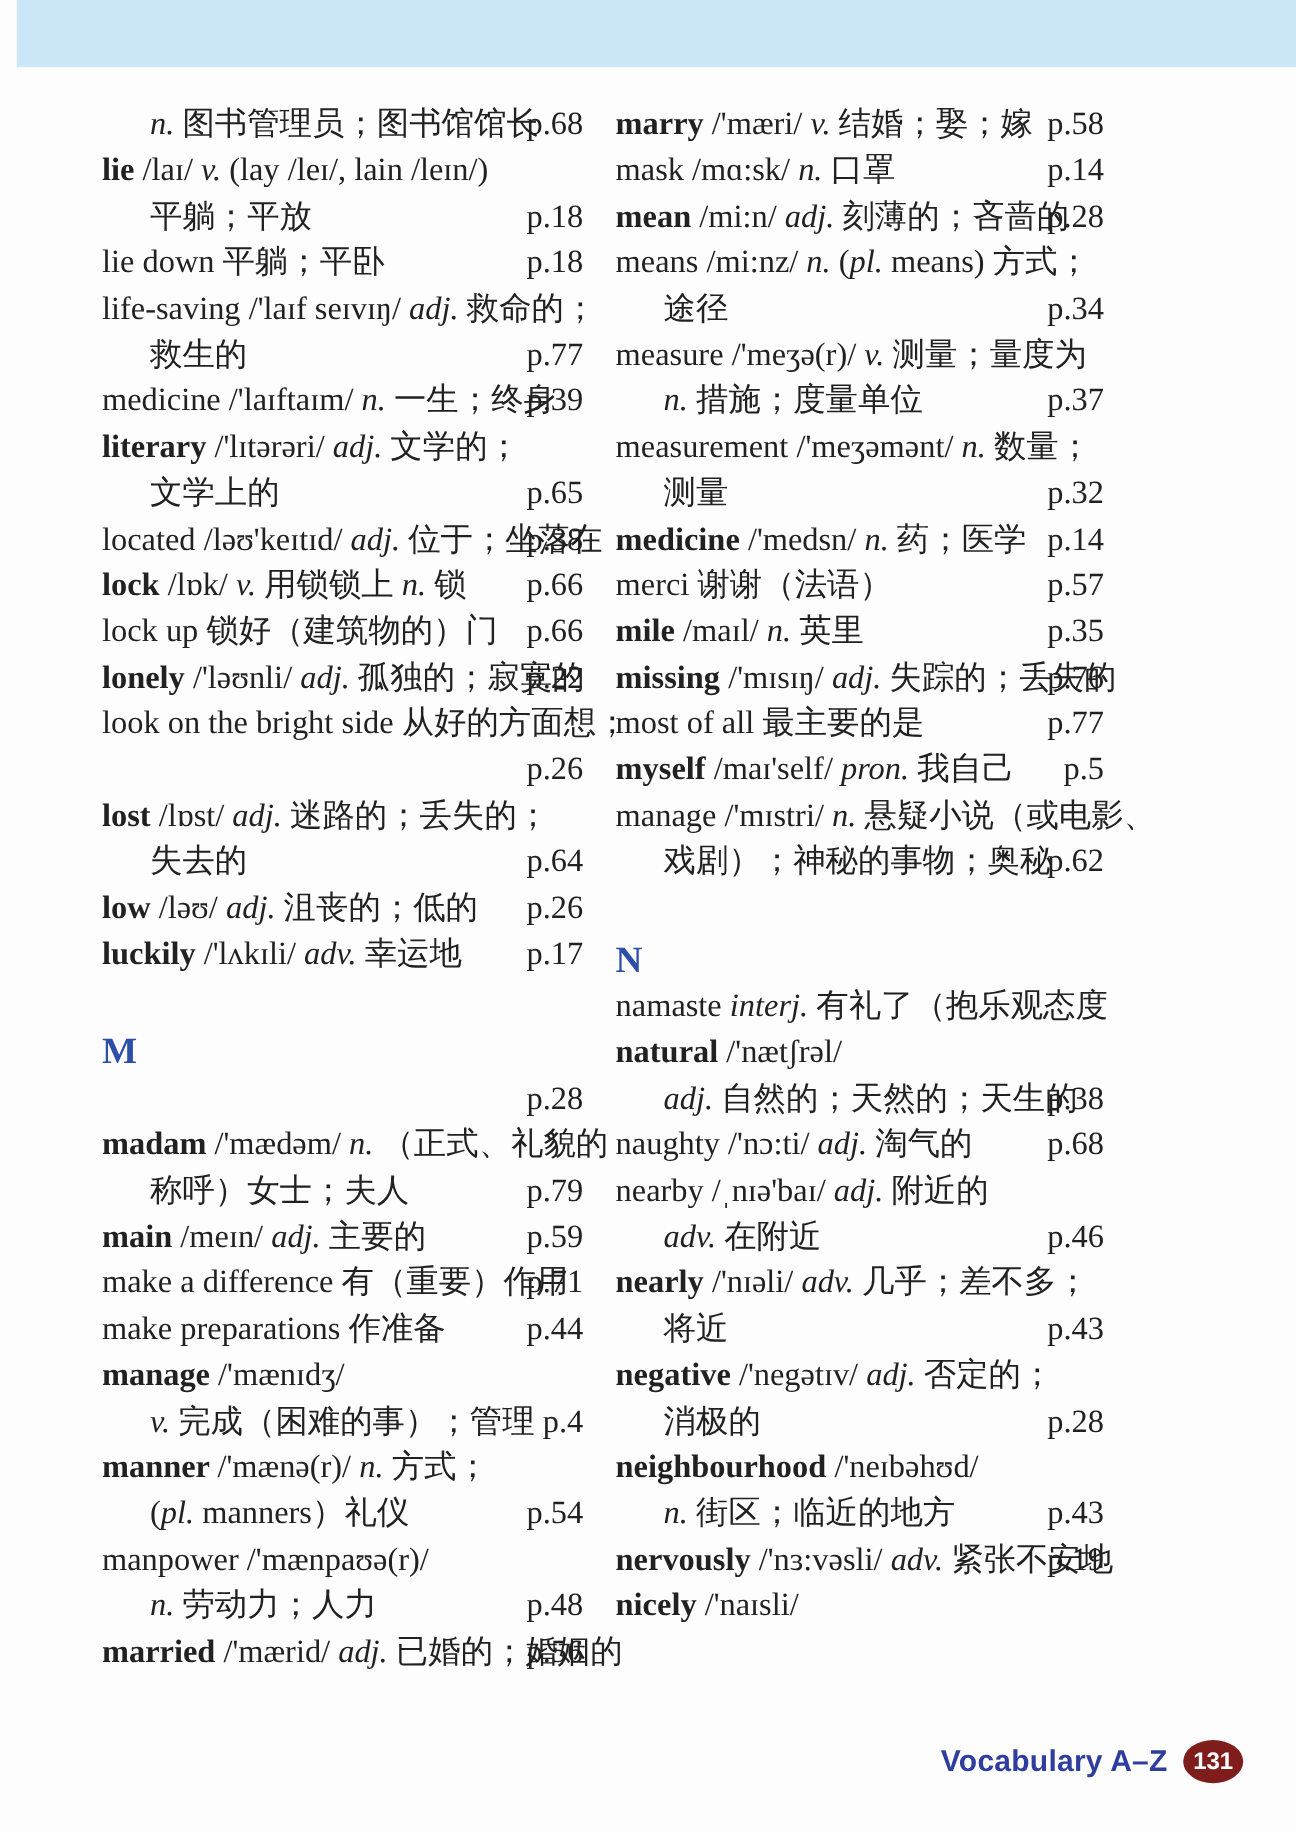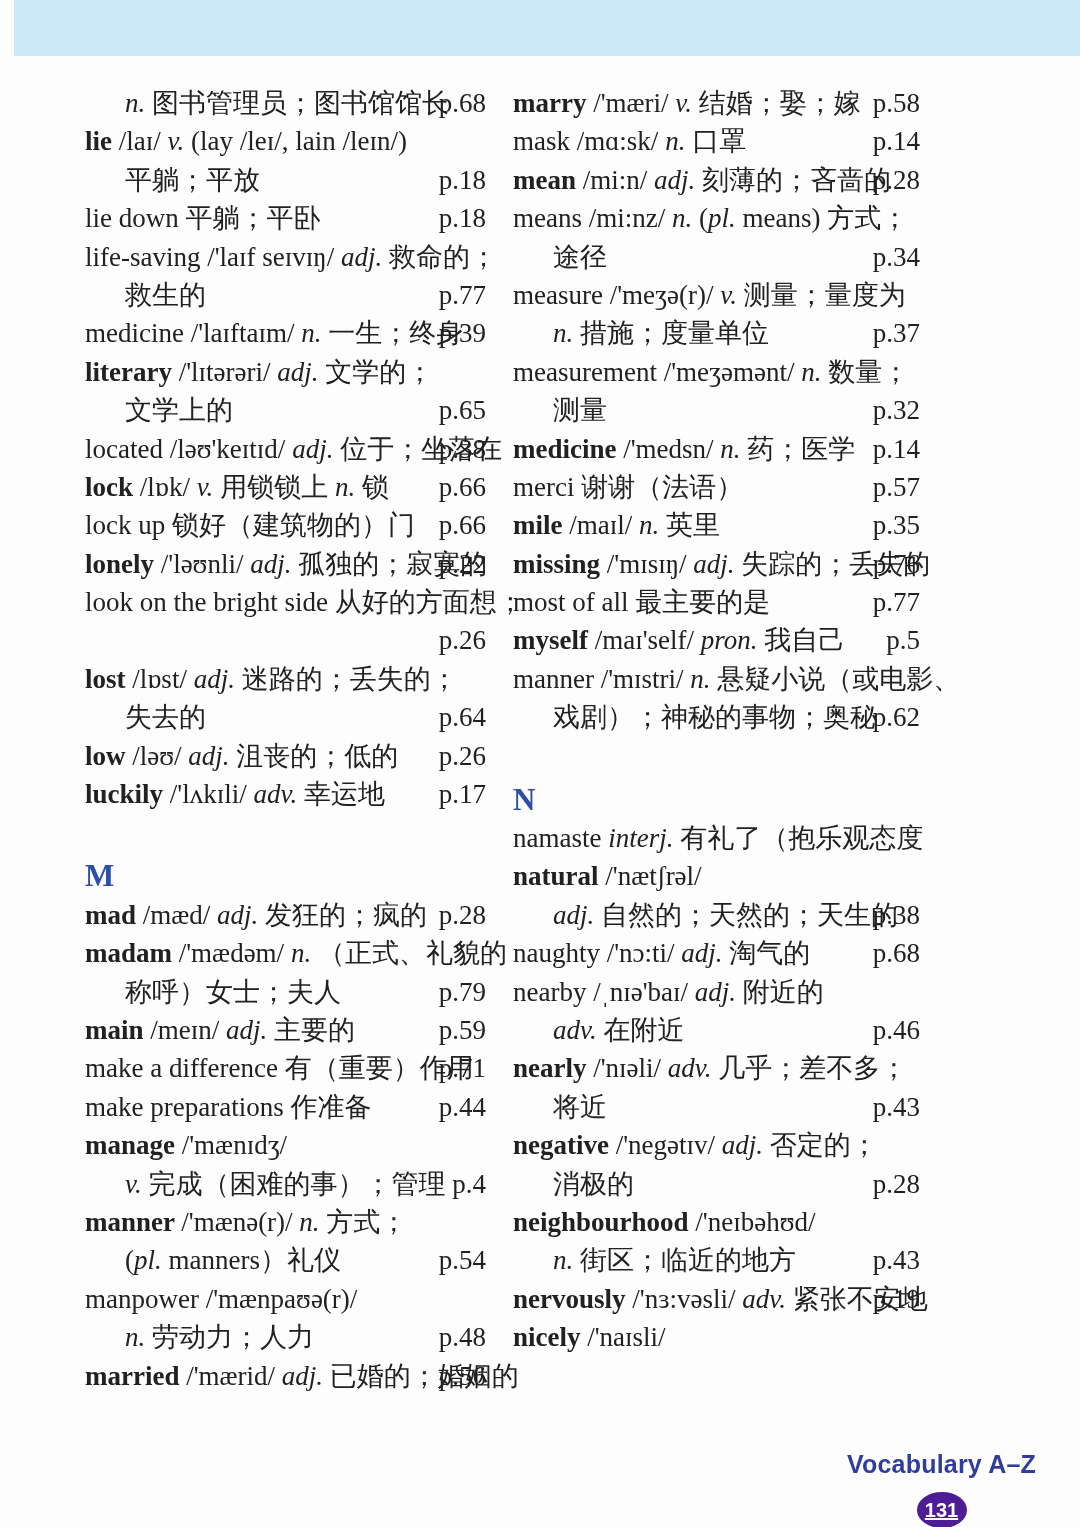--- a/index.html
+++ b/index.html
@@ -40,34 +40,32 @@
     font-weight:bold;
     font-size:31px;
   }
   .seg-b { font-weight:bold; }
   .seg-i { font-style:italic; }
   .seg-h { font-weight:bold; }
   .footer {
     position:absolute; top:1450px; right:44px;
     display:flex; align-items:center; gap:13px;
     font-family:"Liberation Sans",sans-serif;
-    flex-direction:column;
   }
   .footer-label {
     color:#2e3d9e; font-weight:bold; font-size:25px;
     letter-spacing:0.2px;
   }
   .badge {
     min-width:50px; height:36px; padding:0 4px;
     border-radius:50%;
-    background:#4c1d95; color:#ffffff;
+    background:#7f1d1d; color:#ffffff;
     font-size:20px; font-weight:bold;
     display:flex; align-items:center; justify-content:center;
     box-sizing:border-box;
-    text-decoration:underline;
   }
 </style>
 </head>
 <body>
 
 <div class="top-band"></div>
 
 <main class="content">
   <section class="col col-0">
       <div class="line indent"><span class="content-seg"><span class="seg-i">n. </span><span class="seg-r">图书管理员；图书馆馆长</span></span><span class="page-ref">p.68</span></div>
@@ -83,21 +81,21 @@
       <div class="line"><span class="content-seg"><span class="seg-b">lock </span><span class="seg-r">/lɒk/ </span><span class="seg-i">v. </span><span class="seg-r">用锁锁上 </span><span class="seg-i">n. </span><span class="seg-r">锁</span></span><span class="page-ref">p.66</span></div>
       <div class="line"><span class="content-seg"><span class="seg-r">lock up 锁好（建筑物的）门</span></span><span class="page-ref">p.66</span></div>
       <div class="line"><span class="content-seg"><span class="seg-b">lonely </span><span class="seg-r">/'ləʊnli/ </span><span class="seg-i">adj. </span><span class="seg-r">孤独的；寂寞的</span></span><span class="page-ref">p.22</span></div>
       <div class="line"><span class="content-seg"><span class="seg-r">look on the bright side 从好的方面想；</span></span></div>
       <div class="line indent"><span class="page-ref">p.26</span></div>
       <div class="line"><span class="content-seg"><span class="seg-b">lost </span><span class="seg-r">/lɒst/ </span><span class="seg-i">adj. </span><span class="seg-r">迷路的；丢失的；</span></span></div>
       <div class="line indent"><span class="content-seg"><span class="seg-r">失去的</span></span><span class="page-ref">p.64</span></div>
       <div class="line"><span class="content-seg"><span class="seg-b">low </span><span class="seg-r">/ləʊ/ </span><span class="seg-i">adj. </span><span class="seg-r">沮丧的；低的</span></span><span class="page-ref">p.26</span></div>
       <div class="line"><span class="content-seg"><span class="seg-b">luckily </span><span class="seg-r">/'lʌkɪli/ </span><span class="seg-i">adv. </span><span class="seg-r">幸运地</span></span><span class="page-ref">p.17</span></div>
       <div class="line header-line"><span class="content-seg"><span class="seg-h">M</span></span></div>
-      <div class="line"><span class="content-seg"><span class="seg-b">mad </span><span class="seg-r">/mæd/ </span><span class="seg-i">adj. </span><span class="seg-r">发狂的；疯的</span></span><span class="page-ref">p.28</span></div>
+      <div class="line"><span class="page-ref">p.28</span></div>
       <div class="line"><span class="content-seg"><span class="seg-b">madam </span><span class="seg-r">/'mædəm/ </span><span class="seg-i">n. </span><span class="seg-r">（正式、礼貌的</span></span></div>
       <div class="line indent"><span class="content-seg"><span class="seg-r">称呼）女士；夫人</span></span><span class="page-ref">p.79</span></div>
       <div class="line"><span class="content-seg"><span class="seg-b">main </span><span class="seg-r">/meɪn/ </span><span class="seg-i">adj. </span><span class="seg-r">主要的</span></span><span class="page-ref">p.59</span></div>
       <div class="line"><span class="content-seg"><span class="seg-r">make a difference 有（重要）作用</span></span><span class="page-ref">p.71</span></div>
       <div class="line"><span class="content-seg"><span class="seg-r">make preparations 作准备</span></span><span class="page-ref">p.44</span></div>
       <div class="line"><span class="content-seg"><span class="seg-b">manage </span><span class="seg-r">/'mænɪdʒ/</span></span></div>
       <div class="line indent"><span class="content-seg"><span class="seg-i">v. </span><span class="seg-r">完成（困难的事）；管理</span></span><span class="page-ref">p.4</span></div>
       <div class="line"><span class="content-seg"><span class="seg-b">manner </span><span class="seg-r">/'mænə(r)/ </span><span class="seg-i">n. </span><span class="seg-r">方式；</span></span></div>
       <div class="line indent"><span class="content-seg"><span class="seg-r">(</span><span class="seg-i">pl. </span><span class="seg-r">manners）礼仪</span></span><span class="page-ref">p.54</span></div>
       <div class="line"><span class="content-seg"><span class="seg-r">manpower /'mænpaʊə(r)/</span></span></div>
@@ -113,21 +111,21 @@
       <div class="line"><span class="content-seg"><span class="seg-r">measure /'meʒə(r)/ </span><span class="seg-i">v. </span><span class="seg-r">测量；量度为</span></span></div>
       <div class="line indent"><span class="content-seg"><span class="seg-i">n. </span><span class="seg-r">措施；度量单位</span></span><span class="page-ref">p.37</span></div>
       <div class="line"><span class="content-seg"><span class="seg-r">measurement /'meʒəmənt/ </span><span class="seg-i">n. </span><span class="seg-r">数量；</span></span></div>
       <div class="line indent"><span class="content-seg"><span class="seg-r">测量</span></span><span class="page-ref">p.32</span></div>
       <div class="line"><span class="content-seg"><span class="seg-b">medicine </span><span class="seg-r">/'medsn/ </span><span class="seg-i">n. </span><span class="seg-r">药；医学</span></span><span class="page-ref">p.14</span></div>
       <div class="line"><span class="content-seg"><span class="seg-r">merci 谢谢（法语）</span></span><span class="page-ref">p.57</span></div>
       <div class="line"><span class="content-seg"><span class="seg-b">mile </span><span class="seg-r">/maɪl/ </span><span class="seg-i">n. </span><span class="seg-r">英里</span></span><span class="page-ref">p.35</span></div>
       <div class="line"><span class="content-seg"><span class="seg-b">missing </span><span class="seg-r">/'mɪsɪŋ/ </span><span class="seg-i">adj. </span><span class="seg-r">失踪的；丢失的</span></span><span class="page-ref">p.76</span></div>
       <div class="line"><span class="content-seg"><span class="seg-r">most of all 最主要的是</span></span><span class="page-ref">p.77</span></div>
       <div class="line"><span class="content-seg"><span class="seg-b">myself </span><span class="seg-r">/maɪ'self/ </span><span class="seg-i">pron. </span><span class="seg-r">我自己</span></span><span class="page-ref">p.5</span></div>
-      <div class="line"><span class="content-seg"><span class="seg-r">manner /'mɪstri/ </span><span class="seg-i">n. </span><span class="seg-r">悬疑小说（或电影、</span></span></div>
+      <div class="line"><span class="content-seg"><span class="seg-r">manage /'mɪstri/ </span><span class="seg-i">n. </span><span class="seg-r">悬疑小说（或电影、</span></span></div>
       <div class="line indent"><span class="content-seg"><span class="seg-r">戏剧）；神秘的事物；奥秘</span></span><span class="page-ref">p.62</span></div>
       <div class="line header-line"><span class="content-seg"><span class="seg-h">N</span></span></div>
       <div class="line"><span class="content-seg"><span class="seg-r">namaste </span><span class="seg-i">interj. </span><span class="seg-r">有礼了（抱乐观态度</span></span></div>
       <div class="line"><span class="content-seg"><span class="seg-b">natural </span><span class="seg-r">/'nætʃrəl/</span></span></div>
       <div class="line indent"><span class="content-seg"><span class="seg-i">adj. </span><span class="seg-r">自然的；天然的；天生的</span></span><span class="page-ref">p.38</span></div>
       <div class="line"><span class="content-seg"><span class="seg-r">naughty /'nɔ:ti/ </span><span class="seg-i">adj. </span><span class="seg-r">淘气的</span></span><span class="page-ref">p.68</span></div>
       <div class="line"><span class="content-seg"><span class="seg-r">nearby /ˌnɪə'baɪ/ </span><span class="seg-i">adj. </span><span class="seg-r">附近的</span></span></div>
       <div class="line indent"><span class="content-seg"><span class="seg-i">adv. </span><span class="seg-r">在附近</span></span><span class="page-ref">p.46</span></div>
       <div class="line"><span class="content-seg"><span class="seg-b">nearly </span><span class="seg-r">/'nɪəli/ </span><span class="seg-i">adv. </span><span class="seg-r">几乎；差不多；</span></span></div>
       <div class="line indent"><span class="content-seg"><span class="seg-r">将近</span></span><span class="page-ref">p.43</span></div>

